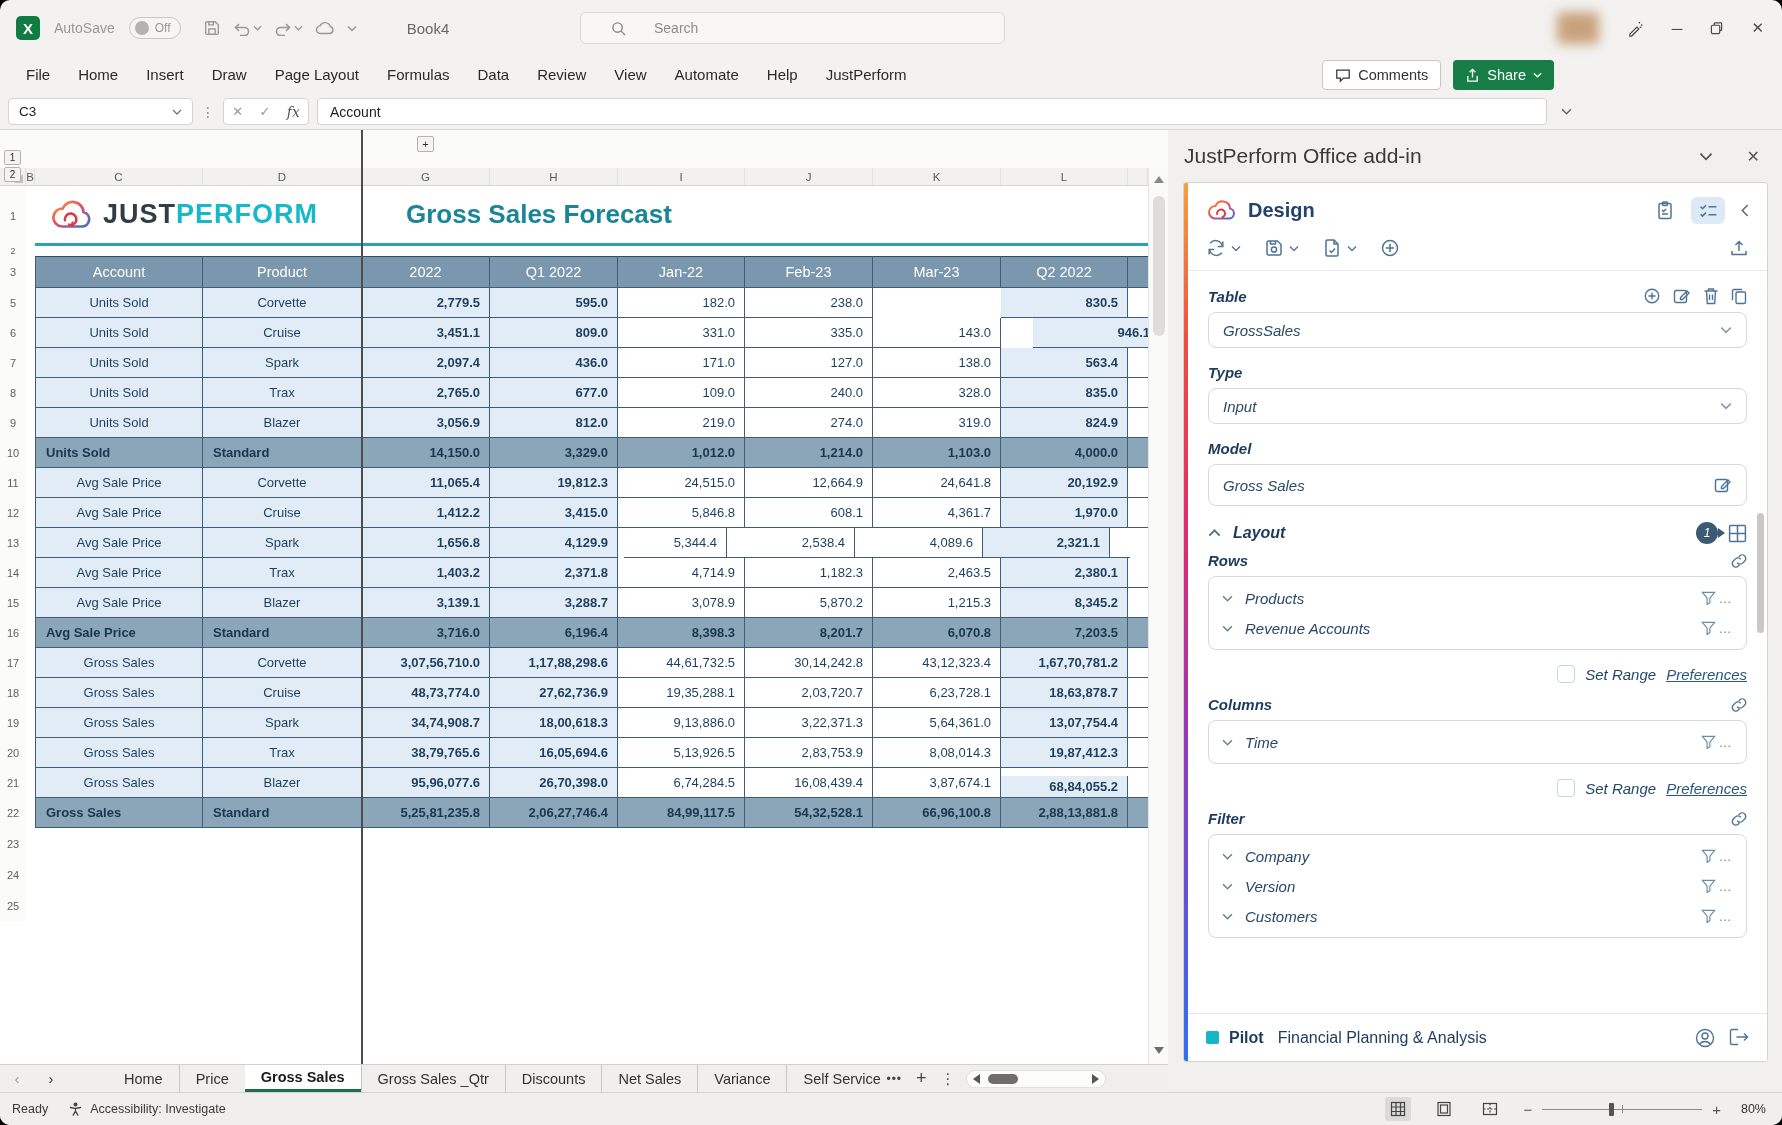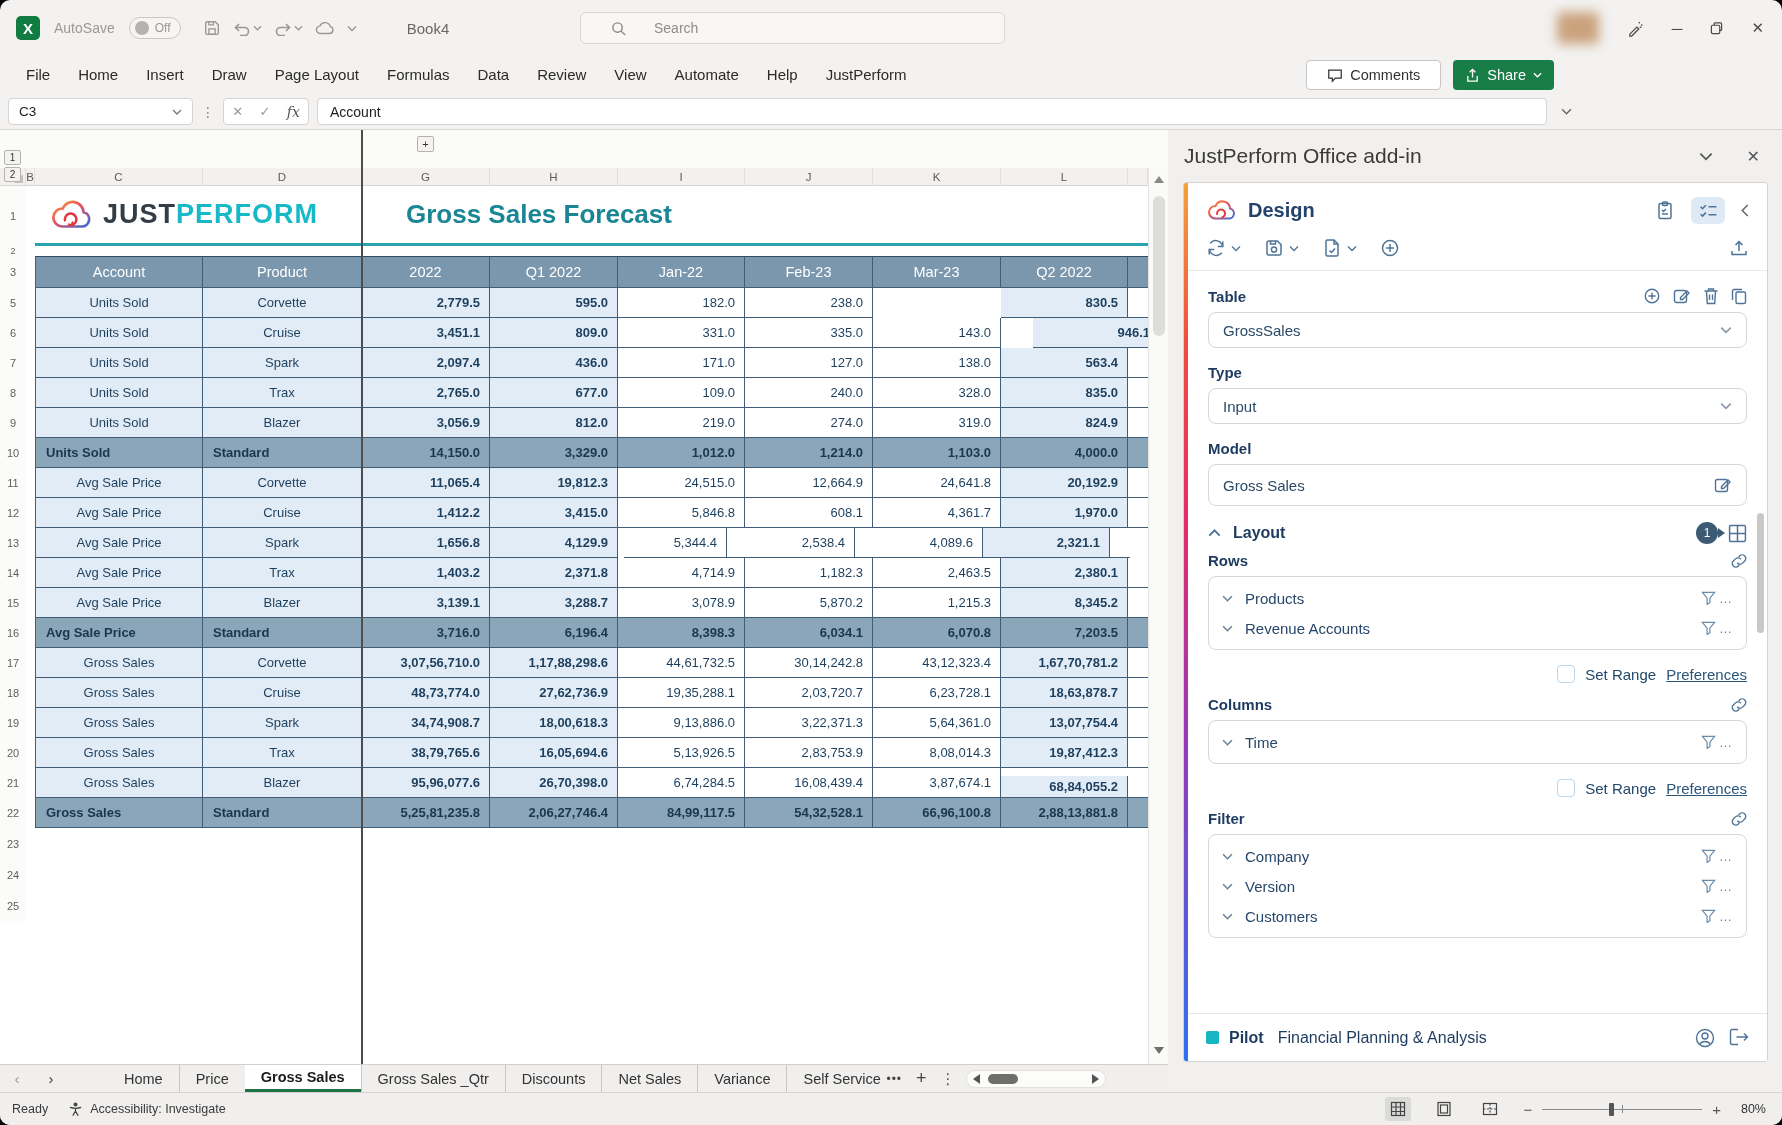--- a/index.html
+++ b/index.html
@@ -20,21 +20,21 @@
   .search-box { position:absolute; left:580px; top:12px; width:425px; height:32px; background:#f8f7f6; border:1px solid #dad8d6; border-radius:6px; display:flex; align-items:center; padding-left:30px; gap:28px; color:#8a8886; }
   .search-box .ph { font-size:14px; color:#8f8d8b; }
   .tb-right { position:absolute; right:18px; top:0; height:56px; display:flex; align-items:center; gap:28px; color:#5f5e5d; }
   .avatar-blur { width:42px; height:32px; border-radius:4px; background:#c9a27c; filter:blur(6px); }
   .winbtn { font-size:15px; color:#4c4b4a; }
 
   
   .ribbon-row { position:relative; height:38px; display:flex; align-items:center; padding-left:12px; }
   .ribbon-tab { padding:0 14px; font-size:15px; color:#2b2a29; line-height:38px; cursor:default; }
   .ribbon-right { position:absolute; right:228px; top:4px; display:flex; gap:12px; }
-  .btn-comments { height:30px; display:flex; align-items:center; gap:7px; background:#fff; border:1px solid #c8c6c4; border-radius:4px; padding:0 20px; font-size:14.5px; color:#333; }
+  .btn-comments { height:30px; display:flex; align-items:center; gap:7px; background:#fff; border:1px solid #c8c6c4; border-radius:4px; padding:0 12px; font-size:14.5px; color:#333; }
   .btn-share { height:30px; display:flex; align-items:center; gap:7px; background:var(--share_green,#197d48); border-radius:4px; padding:0 12px; font-size:14.5px; color:#fff; }
 
   
   .formula-row { height:36px; display:flex; align-items:center; padding:0 8px; gap:8px; border-bottom:1px solid #d8d6d4; }
   .name-box { width:185px; height:27px; background:#fff; border:1px solid #d6d4d2; border-radius:4px; display:flex; align-items:center; padding:0 10px; font-size:13.5px; color:#222; }
   .name-box .chev { margin-left:auto; color:#777; }
   .kebab { color:#8a8886; font-size:14px; }
   .fx-box { width:86px; height:27px; background:#fff; border:1px solid #d6d4d2; border-radius:4px; display:flex; align-items:center; justify-content:space-around; color:#9a9896; }
   .fx-box .fx { font-family:"DejaVu Serif",serif; font-style:italic; font-size:14px; color:#555; }
   .formula-field { width:1230px; height:27px; background:#fff; border:1px solid #d6d4d2; border-radius:4px; display:flex; align-items:center; padding:0 12px; font-size:14px; color:#222; }
@@ -118,21 +118,21 @@
   .stripe { position:absolute; left:0; top:0; bottom:0; width:4px; background:linear-gradient(180deg,#f6a13b 0%,#ee4e3f 18%,#e42d68 38%,#9b36b7 62%,#2e71f0 100%); }
   .card-inner { margin-left:4px; height:100%; position:relative; }
   .design-row { display:flex; align-items:center; padding:14px 18px 8px 18px; gap:10px; }
   .design-title { font-size:20px; font-weight:bold; color:#24426b; }
   .design-icons { margin-left:auto; display:flex; align-items:center; gap:16px; color:var(--panel_icon,#4f7396); }
   .icon-btn { display:flex; align-items:center; justify-content:center; }
   .icon-btn.sel { background:#ddeaf6; border-radius:6px; padding:5px 7px; }
   .ptoolbar { display:flex; align-items:center; padding:6px 18px 12px 18px; gap:7px; color:var(--panel_icon,#4f7396); border-bottom:1px solid #ebeae9; }
   .ptoolbar .tgrp { display:flex; align-items:center; gap:5px; margin-right:16px; }
   .ptoolbar .right { margin-left:auto; }
-  .pcontent { padding:16px 20px 0 20px; }
+  .pcontent { padding:16px 20px 0 20px;font-style:italic; }
   .plabel-row { display:flex; align-items:center; margin-bottom:7px; }
   .plabel { font-size:15px; font-weight:bold; color:var(--panel_text,#1d3b5f); }
   .plabel-icons { margin-left:auto; display:flex; gap:12px; color:var(--panel_icon,#4f7396); align-items:center; }
   .pselect { height:36px; border:1px solid #d3d9df; border-radius:8px; display:flex; align-items:center; padding:0 14px; font-size:15px; color:#2a4a66; margin-bottom:16px; }
   .pselect .chev { margin-left:auto; color:#8a99a8; }
   .pmodel { height:42px; border:1px solid #d3d9df; border-radius:8px; display:flex; align-items:center; padding:0 14px; font-size:15px; color:#2a4a66; margin-bottom:16px; }
   .pmodel .edit { margin-left:auto; color:var(--panel_icon,#4f7396); }
   .layout-row { display:flex; align-items:center; gap:12px; margin:2px 0 8px 0; }
   .layout-row .ltitle { font-size:16px; font-weight:bold; color:var(--panel_text,#1d3b5f); }
   .layout-right { margin-left:auto; display:flex; align-items:center; gap:2px; color:var(--panel_icon,#4f7396); }
@@ -501,21 +501,21 @@
               <div class="cell tc sliver input" style="width: 20px;"></div>
             </div>
             <div class="grow h-d total">
               <div class="cell rowhdr" style="width: 26px;">16</div>
               <div class="cell bcell" style="width: 9px;"></div>
               <div class="cell tc first label" style="width: 168px;">Avg Sale Price</div>
               <div class="cell tc label" style="width: 159px;">Standard</div>
               <div class="cell tc num comp" style="width: 128px;">3,716.0</div>
               <div class="cell tc num comp" style="width: 128px;">6,196.4</div>
               <div class="cell tc num input" style="width: 127px;">8,398.3</div>
-              <div class="cell tc num input" style="width: 128px;">6,034.1</div>
+              <div class="cell tc num input" style="width: 128px;">8,201.7</div>
               <div class="cell tc num input" style="width: 128px;">6,070.8</div>
               <div class="cell tc num comp" style="width: 127px;">7,203.5</div>
               <div class="cell tc sliver " style="width: 20px;"></div>
             </div>
             <div class="grow h-d">
               <div class="cell rowhdr" style="width: 26px;">17</div>
               <div class="cell bcell" style="width: 9px;"></div>
               <div class="cell tc first label" style="width: 168px;">Gross Sales</div>
               <div class="cell tc label" style="width: 159px;">Corvette</div>
               <div class="cell tc num comp" style="width: 128px;">3,07,56,710.0</div>

